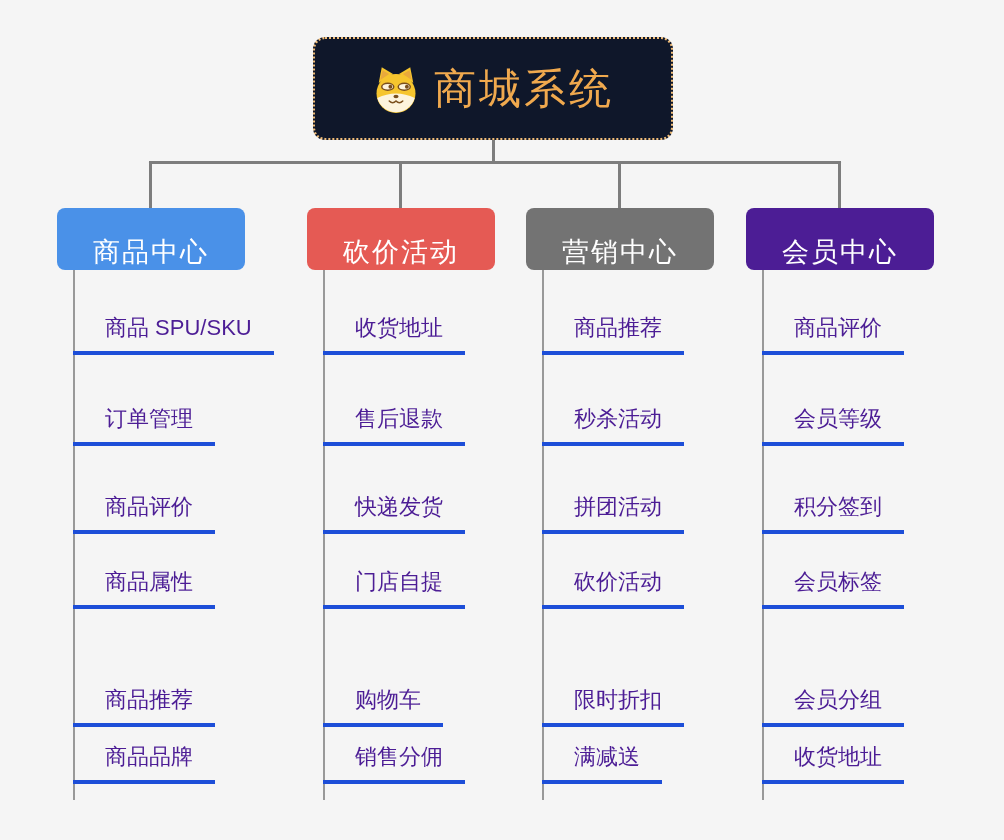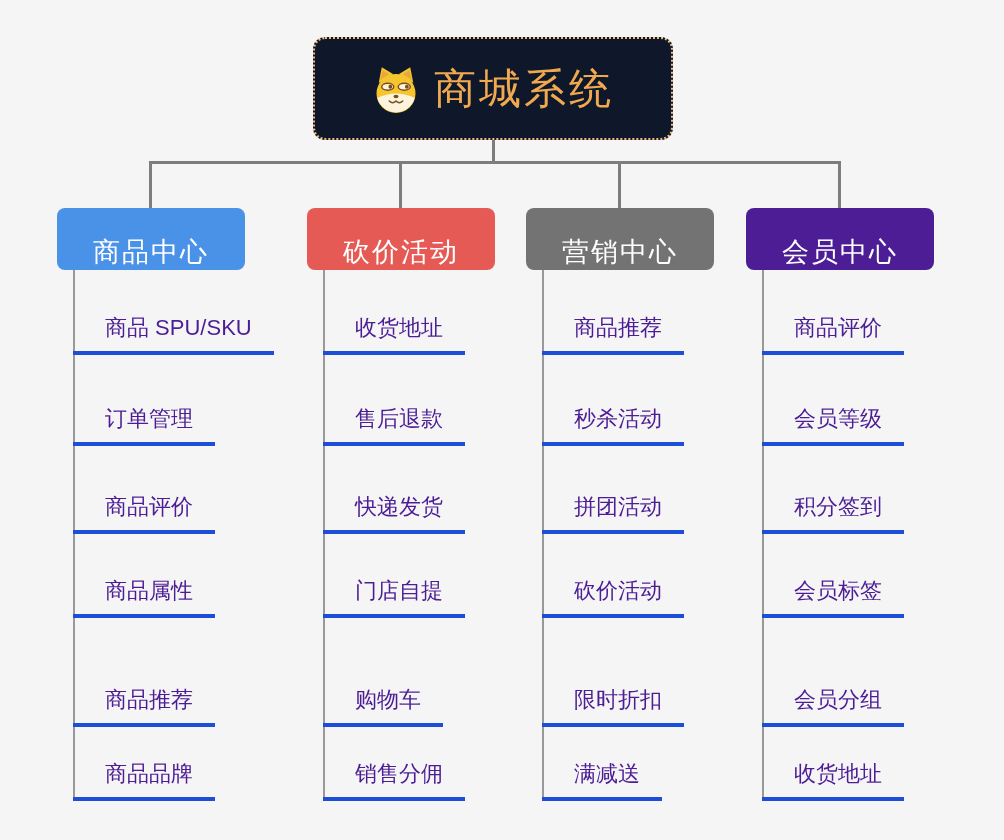--- a/index.html
+++ b/index.html
@@ -54,23 +54,23 @@
   .item{
     position:absolute;left:0;
     display:inline-block;white-space:nowrap;
     font-size:22px;line-height:26px;color:#4c1d95;
     padding:0 22px 10px 32px;
     border-bottom:4px solid #1d4ed8;
   }
   .i1{top:45px;}
   .i2{top:136px;}
   .i3{top:224px;}
-  .i4{top:308px;}
+  .i4{top:299px;}
   .i5{top:417px;}
-  .i6{top:491px;}
+  .i6{top:474px;}
 </style>
 </head>
 <body>
 
 <div class="stage">
 
   <div class="root-node">
     <svg class="doge" viewBox="0 0 64 68" aria-hidden="true">
       <polygon points="9,26 13,5 28,14" fill="#f6c52e"></polygon>
       <polygon points="55,26 51,5 36,14" fill="#f6c52e"></polygon>

